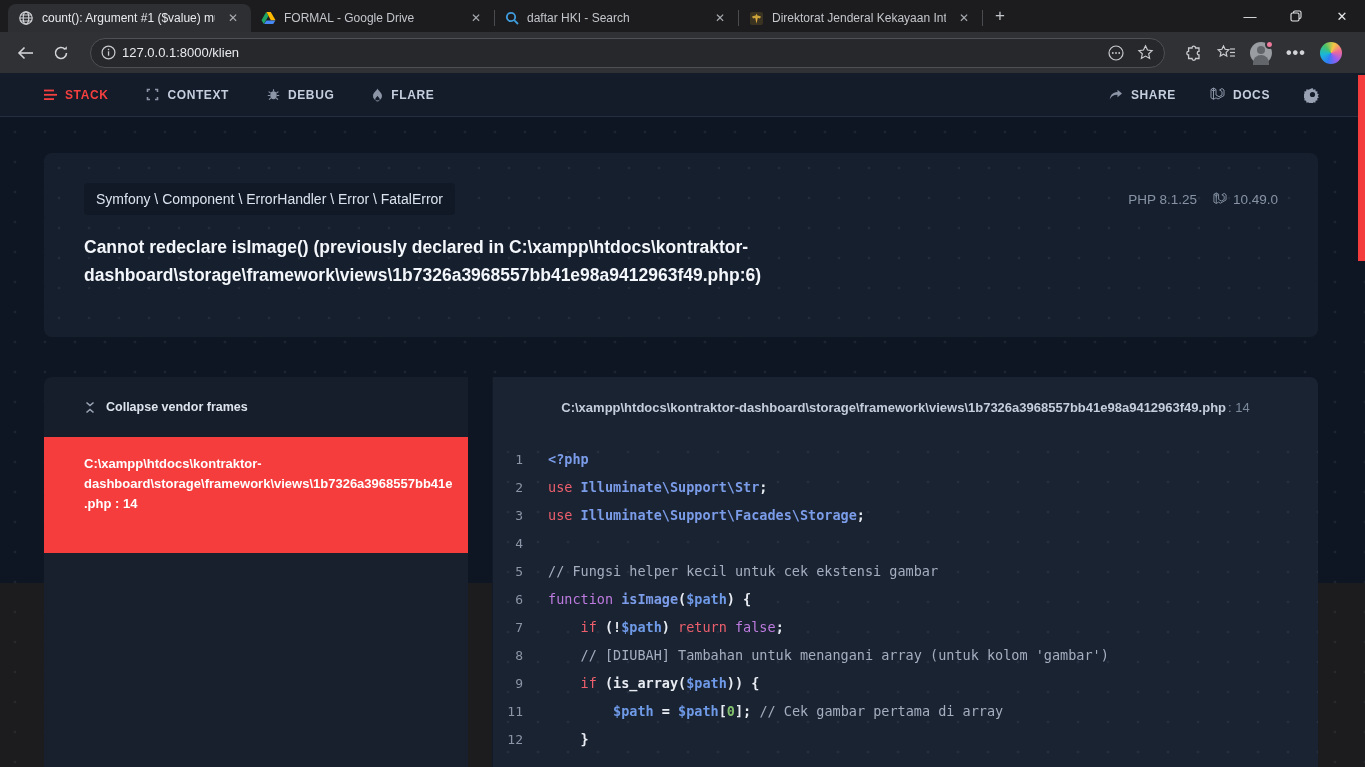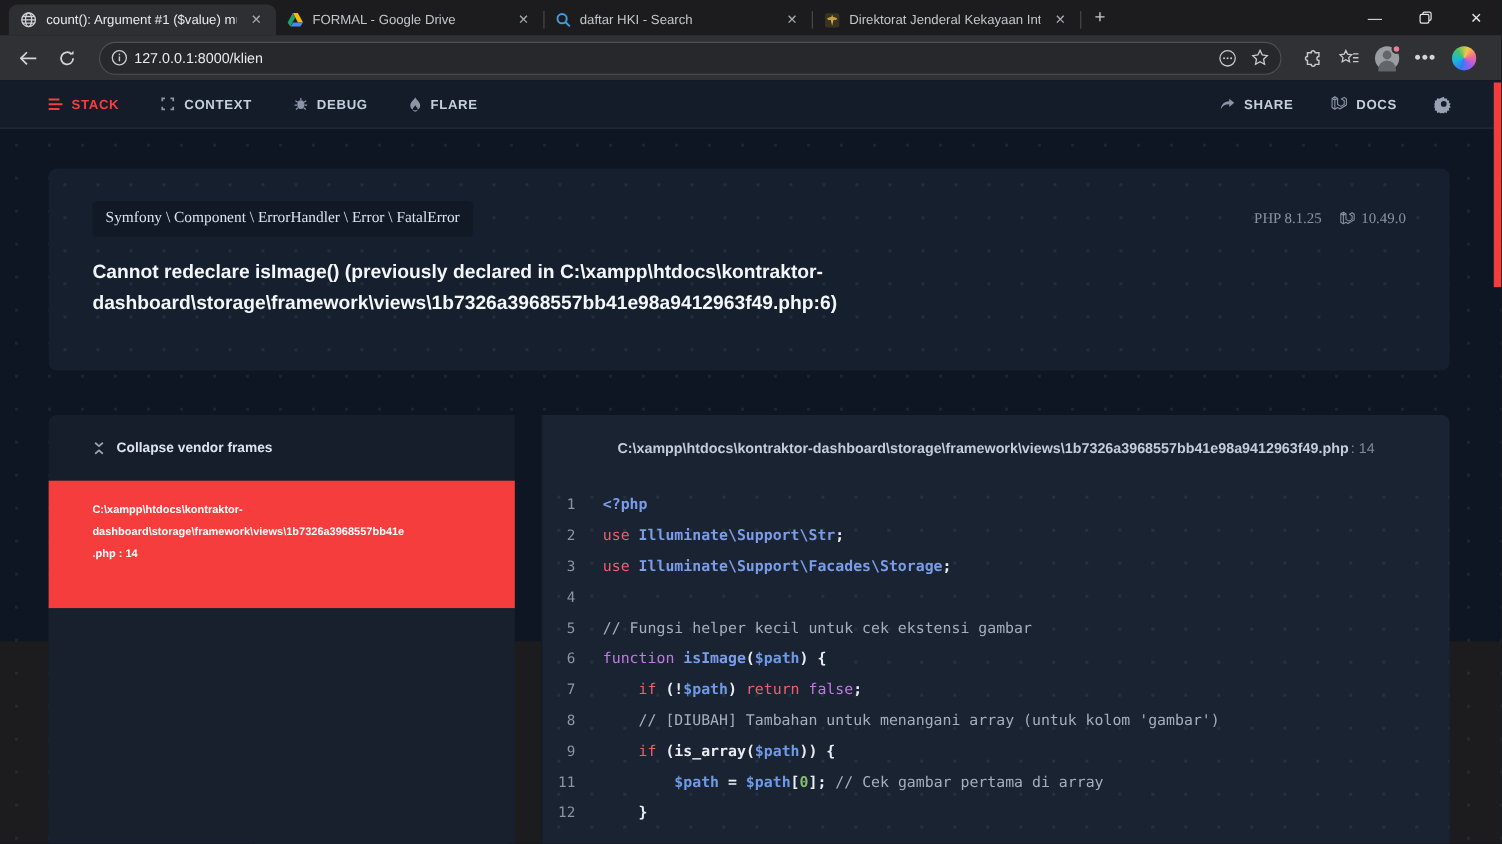--- a/index.html
+++ b/index.html
@@ -42,33 +42,33 @@
   .ig-nav-item { display:flex; align-items:center; gap:8px; margin-right:38px;
     color:#c4cedd; font-size:12px; font-weight:bold; letter-spacing:0.6px; }
   .ig-nav-item .ic { color:#8b95a6; display:flex; }
   .ig-nav-item.active { color:#f43f3f; }
   .ig-nav-item.active .ic { color:#f43f3f; }
   .ig-nav-right { margin-left:auto; display:flex; align-items:center; gap:34px;justify-content:space-between; }
 
   .content { height:650px; padding:0 47px 0 44px; overflow:hidden; }
 
   .error-card { margin-top:36px; height:184px; background-color:#161f2d; border-radius:8px; padding:30px 40px; }
-  .badge-row { display:flex; align-items:center;font-family:Liberation Serif, serif; }
+  .badge-row { display:flex; align-items:center; }
   .exc-badge { background:#111927; color:#dbe3ee; font-size:14px; padding:8px 12px; border-radius:4px; }
   .versions { margin-left:auto; display:flex; align-items:center; gap:16px; color:#8793a5; font-size:13.5px; }
   .versions .lv { display:flex; align-items:center; gap:6px; }
   .err-msg { margin-top:18px; color:#f3f6fa; font-size:17.5px; font-weight:bold; line-height:28px; max-width:1190px;
     word-wrap:normal; }
 
   .stack-card { margin-top:40px; height:390px; border-radius:8px 8px 0 0; display:flex; overflow:hidden;gap:24px; }
   .frames-col { width:424px; background-color:#161e2b; display:flex; flex-direction:column; }
   .frames-head { height:60px; display:flex; align-items:center; padding:0 40px; gap:10px;
     color:#dde4ee; font-size:12.5px; font-weight:bold; }
   .frame-sel { height:116px; background:#f53d3d; color:#ffffff; padding:17px 0 0 40px;
-    font-size:10px; font-weight:bold; line-height:20px; overflow:hidden; }
+    font-size:13px; font-weight:bold; line-height:20px; overflow:hidden; }
   .frame-sel .pl { white-space:nowrap; }
   .frames-rest { flex:1; background-color:#18202e; }
 
   .code-col { flex:1; background-color:#1a2332; display:flex; flex-direction:column; border-left:1px solid #121a27; }
   .code-head { height:60px; display:flex; align-items:center; justify-content:center;
     font-size:13px; color:#c3cddb; font-weight:bold; }
   .code-head .ln { color:#7d899b; font-weight:normal; margin-left:2px; }
   .code-body { flex:1; padding-top:8px; font-family:"DejaVu Sans Mono", monospace; font-size:13.5px; }
   .code-row { height:28px; display:flex; align-items:center; }
   .code-row .num { width:30px; text-align:right; color:#8b95a5; font-size:13px; flex-shrink:0; }

